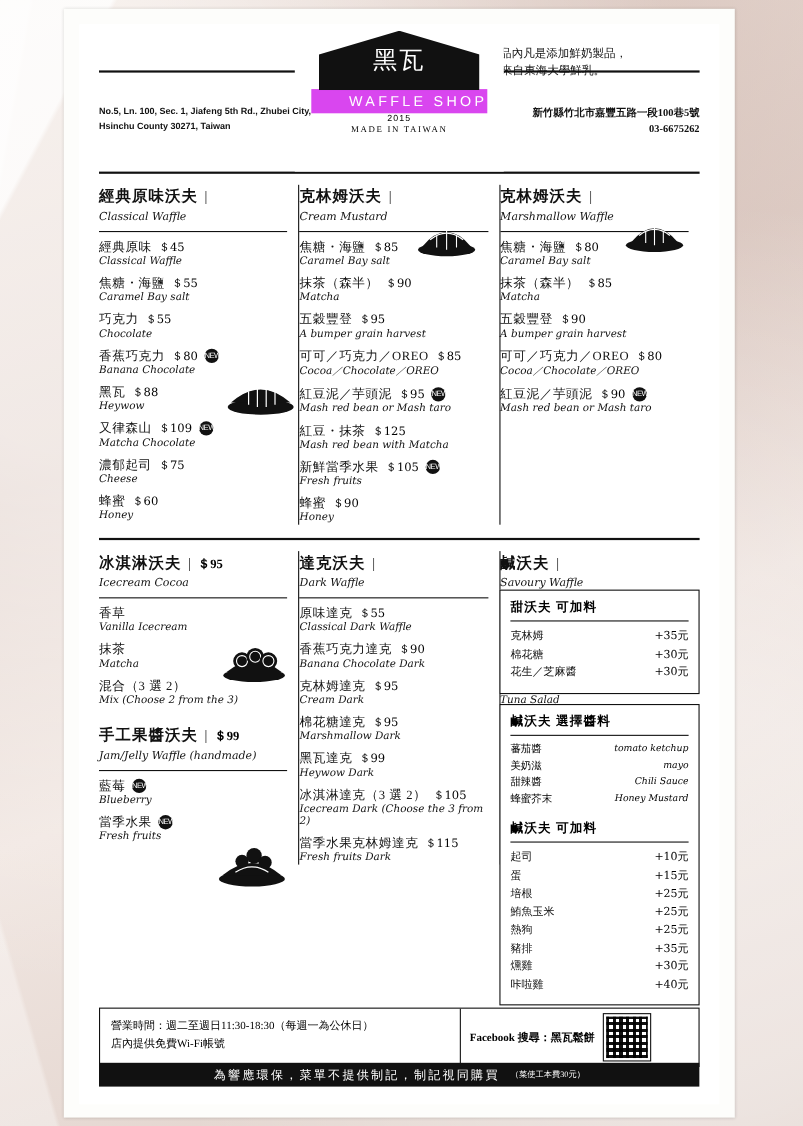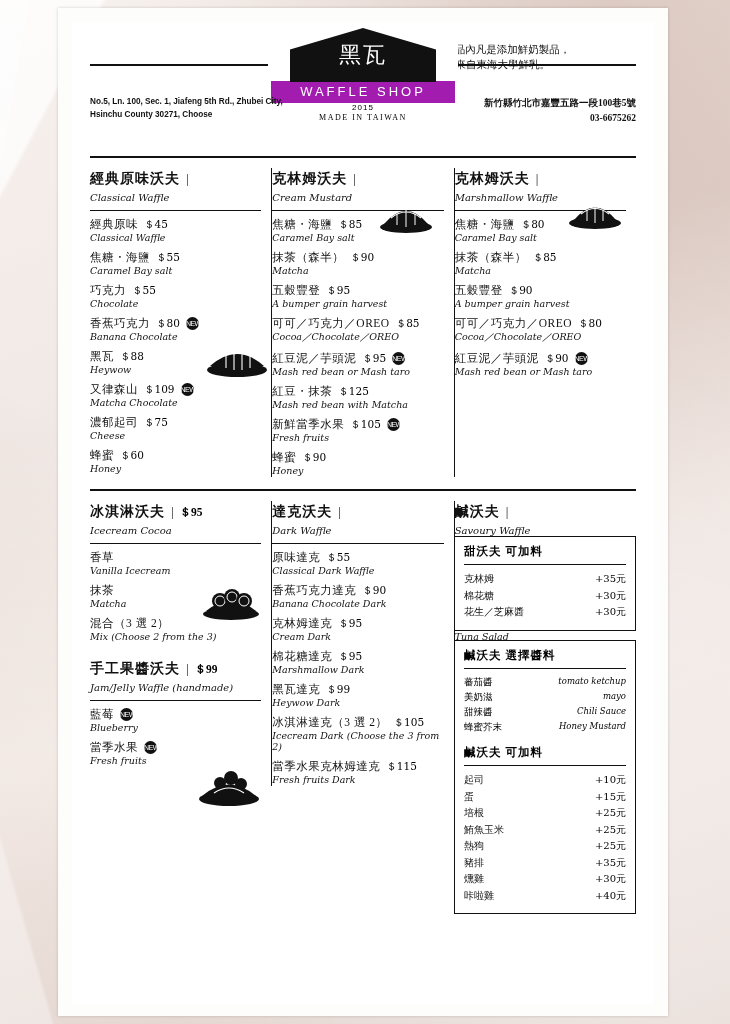--- a/index.html
+++ b/index.html
@@ -52,23 +52,24 @@
   .logo-roof .roofshape{
     position:absolute;left:0;top:0;width:100%;height:100%;
     background:#111;
     clip-path:polygon(50% 0%, 100% 40%, 100% 100%, 0% 100%, 0% 40%);
   }
   .logo-roof .cn{
     position:absolute;left:0;right:0;top:12px;color:#fff;font-size:22px;
     letter-spacing:2px;font-family:"Liberation Serif",serif;
   }
   .logo-bar{
-    width:184px;height:22px;margin:-1px auto 0;background:#a21caf;color:#fff;
+    width:160px;height:22px;margin:-1px auto 0;background:#d946ef;color:#fff;
     font-family:"Liberation Sans",sans-serif;font-size:13px;letter-spacing:3px;
     line-height:22px;
+    text-align:right;
   }
   .logo-script{
     font-family:"DejaVu Serif",serif;font-style:italic;font-size:22px;
     margin-top:3px;letter-spacing:1px;
   }
   .logo-script sup{font-size:9px;font-style:normal;}
   .logo-sub{
     font-family:Liberation Serif, serif;font-size:8px;letter-spacing:1.5px;
     margin-top:1px;
   }
@@ -171,21 +172,21 @@
         <div class="roofshape"></div>
         <div class="cn">黑瓦</div>
       </div>
       <div class="logo-bar">WAFFLE SHOP</div>
       <div class="logo-year">2015</div>
       <div class="logo-sub">MADE IN TAIWAN</div>
     </div>
 
     <div class="addr-left">
       <div>No.5, Ln. 100, Sec. 1, Jiafeng 5th Rd., Zhubei City,</div>
-      <div>Hsinchu County 30271, Choose</div>
+      <div>Hsinchu County 30271, Taiwan</div>
     </div>
 
     <div class="addr-right">
       <div>新竹縣竹北市嘉豐五路一段100巷5號</div>
       <div>03-6675262</div>
     </div>
   </div>
 
   <div class="rule-top"></div>
   <div class="col-wrap" style="margin-top:6px;">
@@ -674,16 +675,32 @@
               <span class="nm">燻雞</span>
               <span class="vl">+30元</span>
             </div>
       <div class="box-row">
               <span class="nm">咔啦雞</span>
               <span class="vl">+40元</span>
             </div>
     </div>
   </div>
 
+  <div class="footer">
+    <div class="foot-box">
+      <div class="foot-left">
+        <div>營業時間：週二至週日11:30-18:30（每週一為公休日）</div>
+        <div>店內提供免費Wi-Fi帳號</div>
+      </div>
+      <div class="foot-right">
+        <span class="fb-label">Facebook 搜尋：黑瓦鬆餅</span>
+        <span class="qr"></span>
+      </div>
+    </div>
+    <div class="ribbon">
+      <span class="main">為響應環保，菜單不提供制記，制記視同購買</span>
+      <span class="sub">（菜使工本費30元）</span>
+    </div>
+  </div>
 
 </div>
 </div>
 </div>
 
 </body></html>

